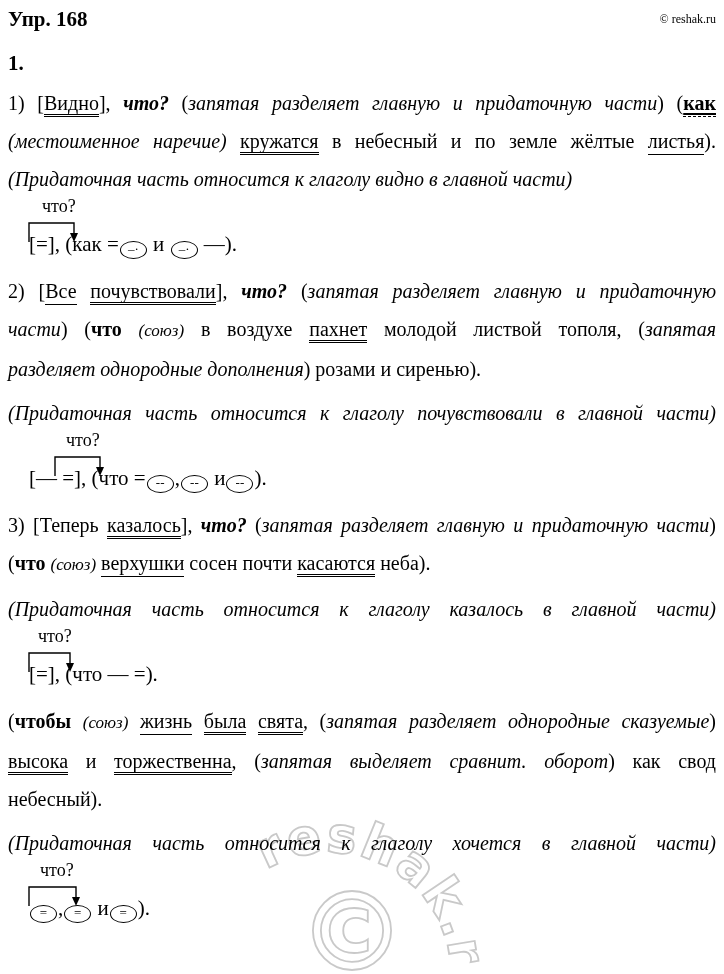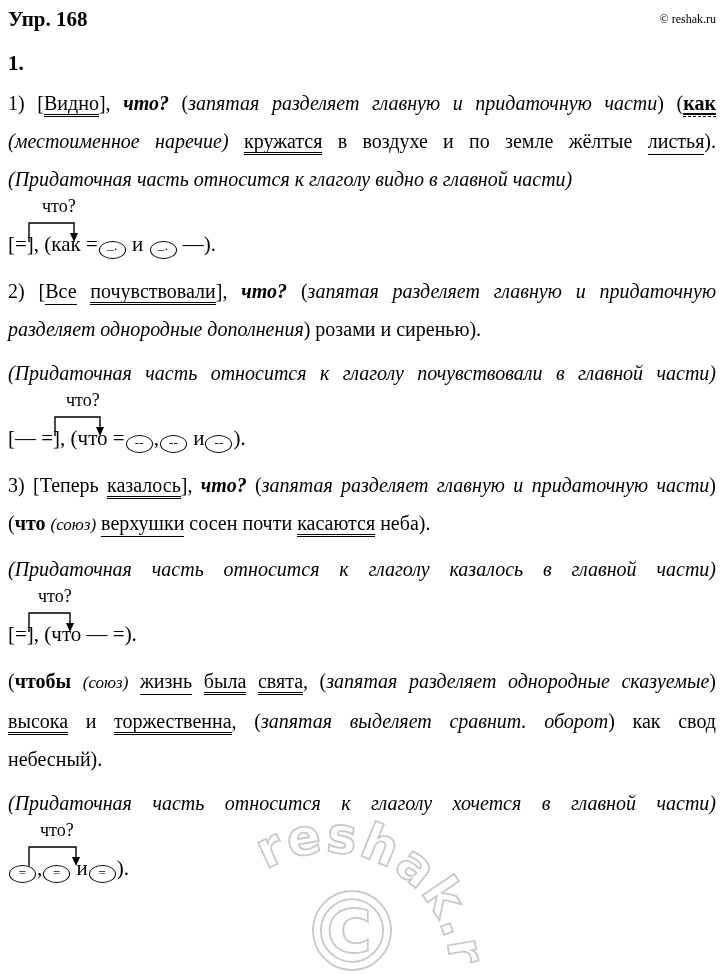--- a/index.html
+++ b/index.html
@@ -28,21 +28,21 @@
   .r-b{font-weight:bold;}
   .r-bi{font-weight:bold;font-style:italic;}
   .r-is{font-style:italic;font-size:17px;}
   .r-u1{border-bottom:1.5px solid #000;padding-bottom:2px;}
   .r-u2{border-bottom:3.5px double #000;padding-bottom:0px;}
   .r-ud{font-weight:bold;text-decoration:underline;text-underline-offset:3px;border-bottom:1.6px dashed #000;padding-bottom:2px;}
   
   .scheme{position:relative;height:62px;margin:2px 0 4px 0;}
   .qlabel{position:absolute;top:-4px;font-size:18px;line-height:20px;}
   .qarrow{position:absolute;top:16px;}
-  .schrow{position:absolute;top:26px;left:0;line-height:36px;font-size:21px;white-space:nowrap;}
+  .schrow{position:absolute;top:26px;left:21px;line-height:36px;font-size:21px;white-space:nowrap;}
   .circ{display:inline-block;width:25px;height:16px;border:1.6px solid #000;border-radius:50%;
         vertical-align:-2px;text-align:center;margin:0 1px;}
   .circ i{font-style:normal;font-size:13px;line-height:13px;display:block;margin-top:0px;letter-spacing:0;}
   .wmtxt{font-family:"DejaVu Sans", sans-serif;font-weight:bold;fill:#ffffff;stroke:#c9c9c9;stroke-width:1.8px;}
 </style>
 </head>
 <body>
 
 <div class="page">
 
@@ -60,37 +60,38 @@
 
     <div class="hdr">
       <span class="ex">Упр. 168</span>
       <span class="cp">© reshak.ru</span>
     </div>
 
     <div class="secnum">1.</div>
 
     <div class="para tight">
         <div class="line just"><span class="r-n">1) [</span><span class="r-u2">Видно</span><span class="r-n">], </span><span class="r-bi">что?</span><span class="r-n"> (</span><span class="r-i">запятая разделяет главную и придаточную части</span><span class="r-n">) (</span><span class="r-ud">как</span></div>
-        <div class="line just"><span class="r-i">(местоименное наречие)</span><span class="r-n"> </span><span class="r-u2">кружатся</span><span class="r-n"> в воздухе и по земле жёлтые </span><span class="r-u1">листья</span><span class="r-n">).</span></div>
+        <div class="line just"><span class="r-i">(местоименное наречие)</span><span class="r-n"> </span><span class="r-u2">кружатся</span><span class="r-n"> в небесный и по земле жёлтые </span><span class="r-u1">листья</span><span class="r-n">).</span></div>
         <div class="line"><span class="r-i">(Придаточная часть относится к глаголу видно в главной части)</span></div>
       </div>
 
     <div class="scheme">
       <span class="qlabel" style="left:34px;">что?</span>
       <svg class="qarrow" style="left:0;" width="100" height="28">
         <path d="M21,26 L21,7 L66,7 L66,18" fill="none" stroke="#000" stroke-width="1.4"></path>
         <path d="M62,17 L70,17 L66,26 Z" fill="#000"></path>
       </svg>
       <div class="schrow">
         <span>[=], (как =</span><span class="circ"><i>–·</i></span><span> и </span><span class="circ"><i>–·</i></span><span> —).</span>
       </div>
     </div>
 
     <div class="para">
         <div class="line just"><span class="r-n">2) [</span><span class="r-u1">Все</span><span class="r-n"> </span><span class="r-u2">почувствовали</span><span class="r-n">], </span><span class="r-bi">что?</span><span class="r-n"> (</span><span class="r-i">запятая разделяет главную и придаточную</span></div>
+        <div class="line just"><span class="r-i">части</span><span class="r-n">) (</span><span class="r-b">что</span><span class="r-n"> </span><span class="r-is">(союз)</span><span class="r-n"> в воздухе </span><span class="r-u2">пахнет</span><span class="r-n"> молодой листвой тополя, (</span><span class="r-i">запятая</span></div>
         <div class="line"><span class="r-i">разделяет однородные дополнения</span><span class="r-n">) розами и сиренью).</span></div>
       </div>
     <div class="para tight">
         <div class="line just"><span class="r-i">(Придаточная часть относится к глаголу почувствовали в главной части)</span></div>
       </div>
 
     <div class="scheme">
       <span class="qlabel" style="left:58px;">что?</span>
       <svg class="qarrow" style="left:0;" width="120" height="28">
         <path d="M47,26 L47,7 L92,7 L92,18" fill="none" stroke="#000" stroke-width="1.4"></path>

